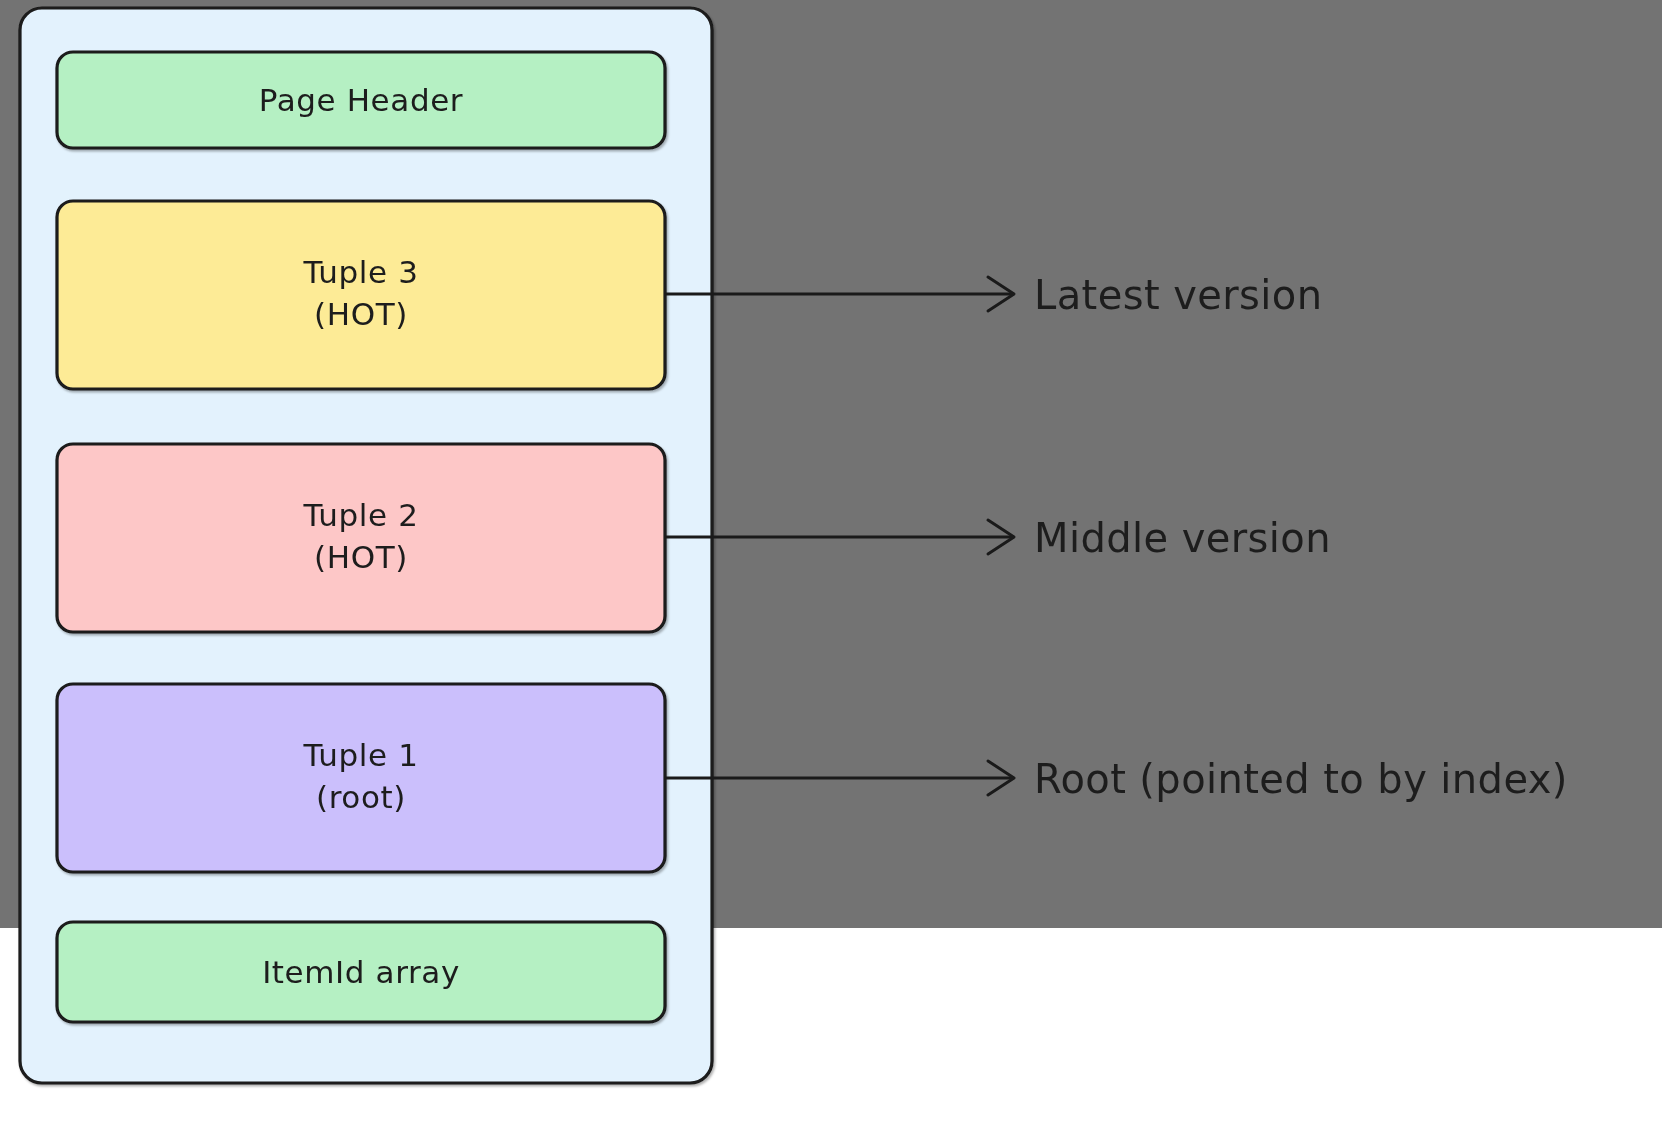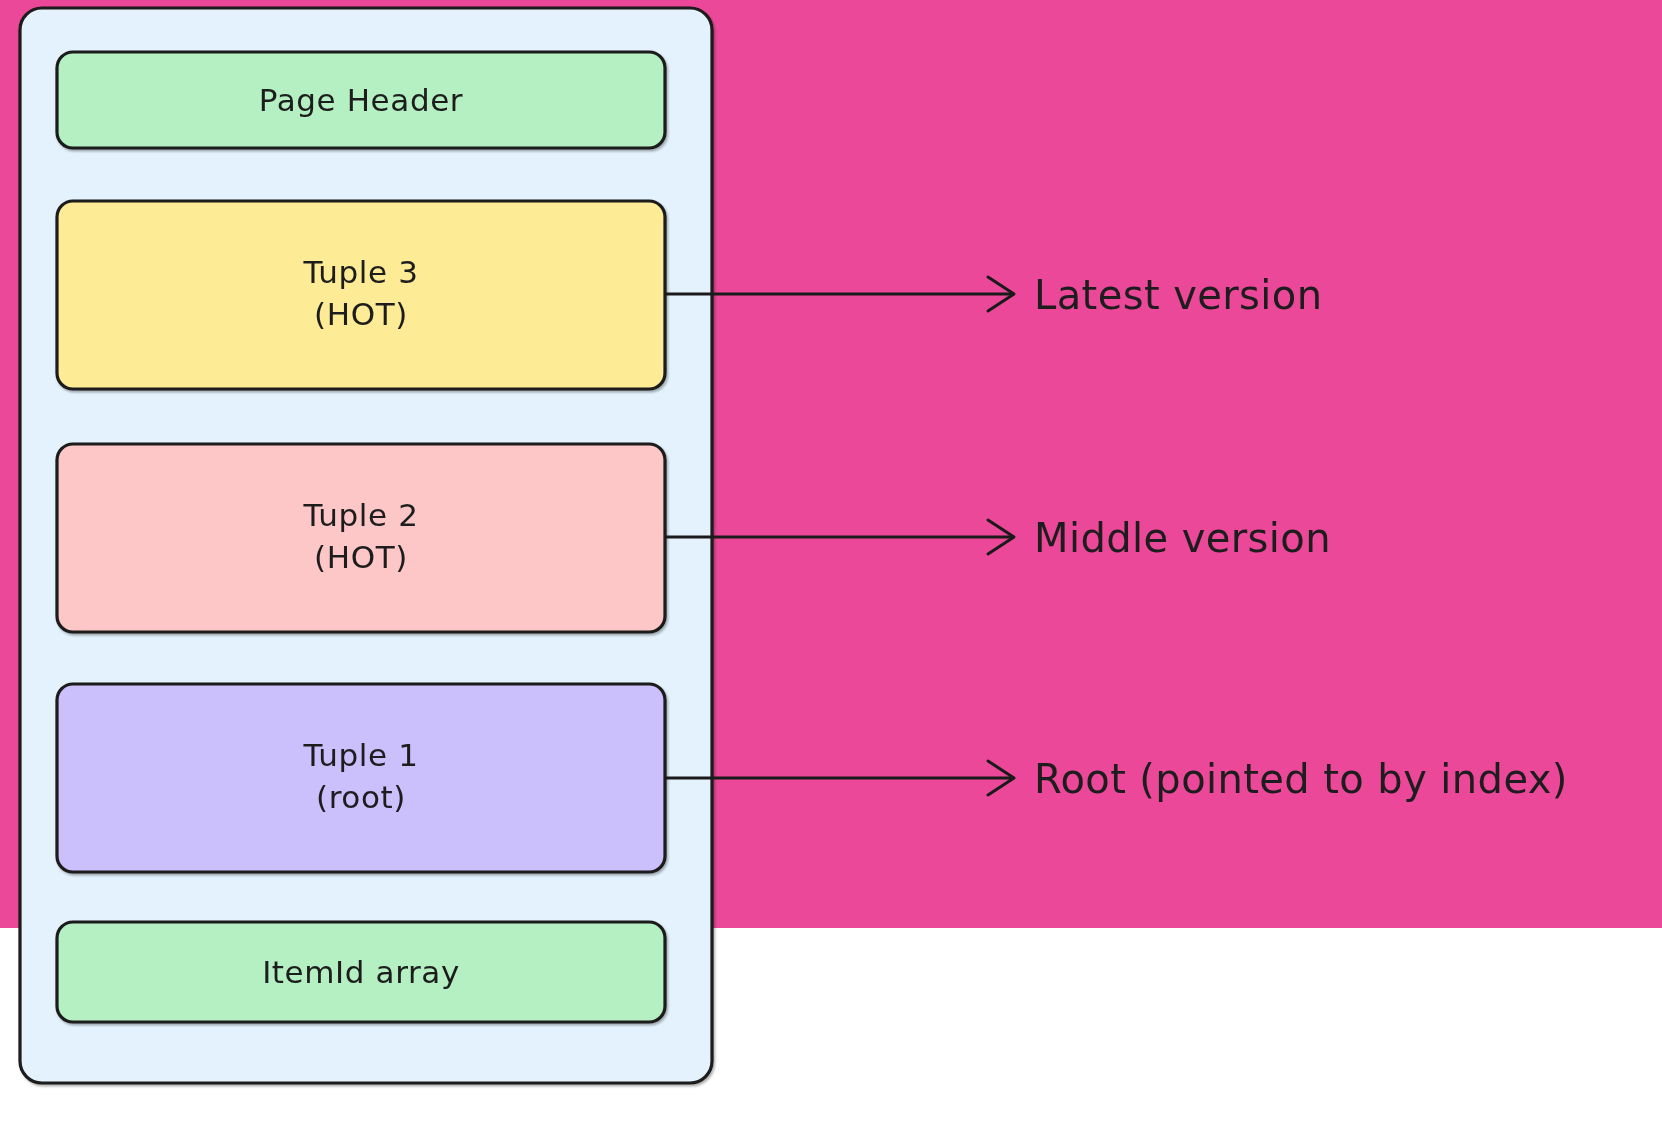--- a/index.html
+++ b/index.html
@@ -10,21 +10,21 @@
   body {
     width: 1662px;
     height: 1135px;
     overflow: hidden;
     font-family: "DejaVu Sans", sans-serif;
   }
   #stage {
     position: relative;
     width: 1662px;
     height: 928px;
-    background: #ec4899;
+    background: #737373;
   }
   svg#diagram {
     position: absolute;
     left: 0;
     top: 0;
     width: 1662px;
     height: 1135px;
   }
   .box-label, .arrow-label {
     font-family: "DejaVu Sans", sans-serif;

